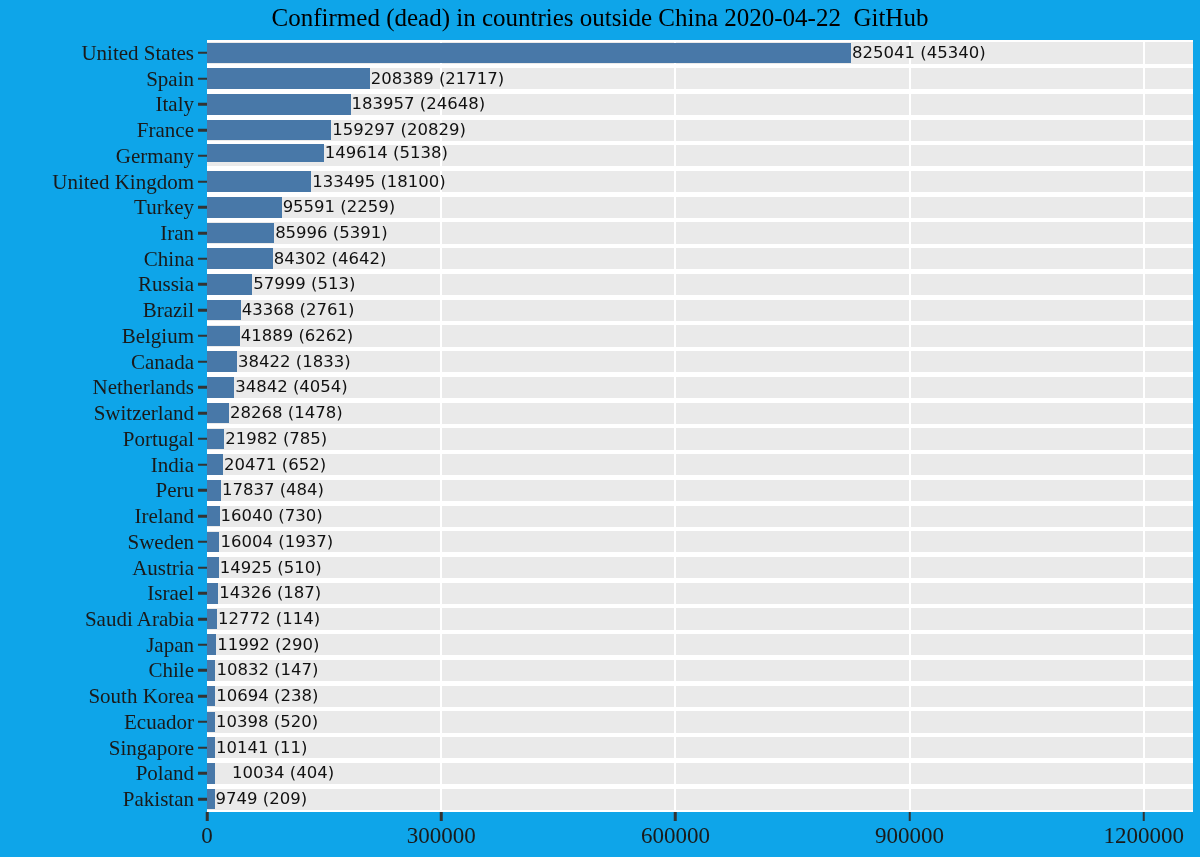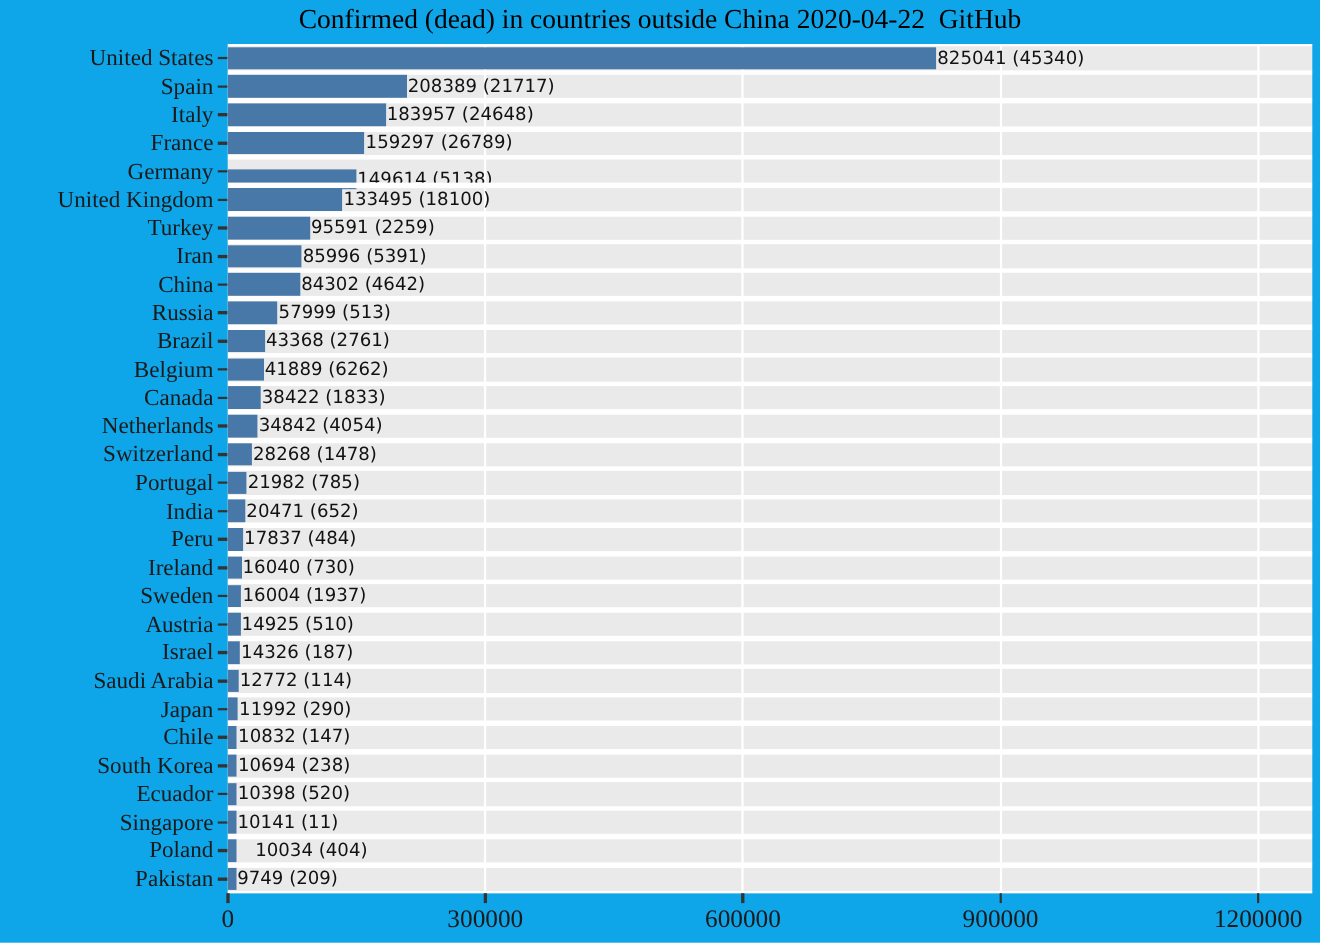--- a/index.html
+++ b/index.html
@@ -231,24 +231,24 @@
         <div class="bar-label" style="left: 163.685px;">208389 (21717)</div>
       </div>
       <div class="hgap" style="top: 49.2667px;"></div>
       <div class="bar-row" style="top: 54.04px; height: 20.5867px;">
         <div class="bar" style="width: 143.612px; background: rgb(72, 120, 168);"></div>
         <div class="bar-label" style="left: 144.612px;">183957 (24648)</div>
       </div>
       <div class="hgap" style="top: 75px;"></div>
       <div class="bar-row" style="top: 79.7733px; height: 20.5867px;">
         <div class="bar" style="width: 124.36px; background: rgb(72, 120, 168);"></div>
-        <div class="bar-label" style="left: 125.36px;">159297 (26789)</div>
+        <div class="bar-label" style="left: 125.36px;">159297 (20829)</div>
       </div>
       <div class="hgap" style="top: 100.733px;"></div>
-      <div class="bar-row" style="top: 114px; height: 18px; text-align: right;">
+      <div class="bar-row" style="top: 104px; height: 18px; text-align: right;">
         <div class="bar" style="width: 116.801px; background: rgb(72, 120, 168);"></div>
         <div class="bar-label" style="left: 117.801px;">149614 (5138)</div>
       </div>
       <div class="hgap" style="top: 126.467px;"></div>
       <div class="bar-row" style="top: 131.24px; height: 20.5867px;">
         <div class="bar" style="width: 104.217px; background: rgb(72, 120, 168);"></div>
         <div class="bar-label" style="left: 105.217px;">133495 (18100)</div>
       </div>
       <div class="hgap" style="top: 152.2px;"></div>
       <div class="bar-row" style="top: 156.973px; height: 20.5867px;">

